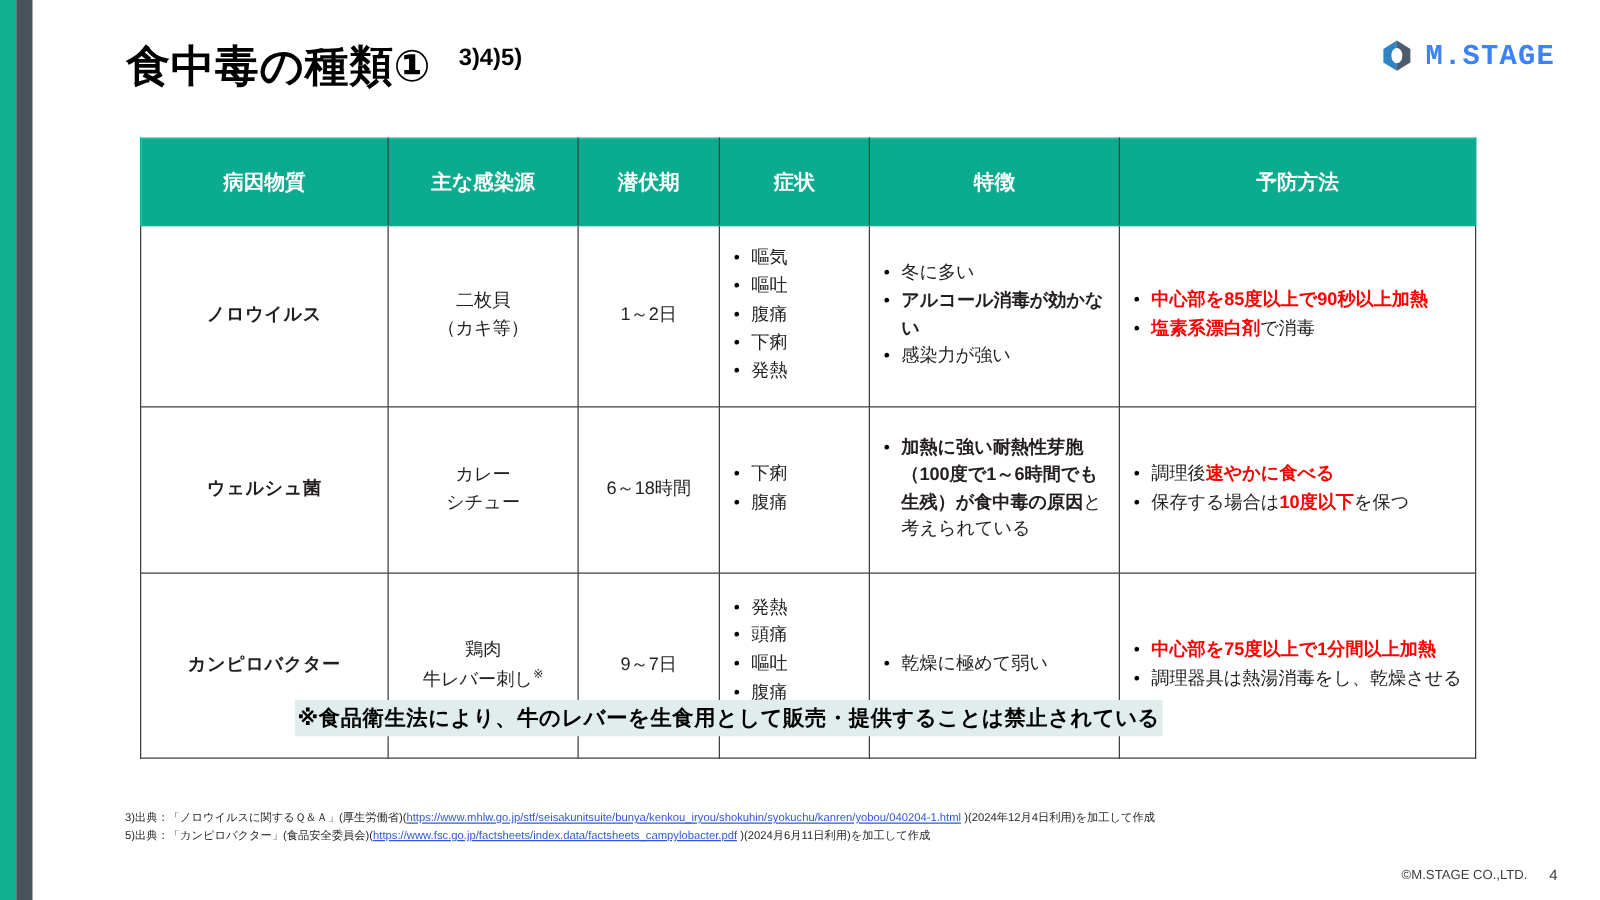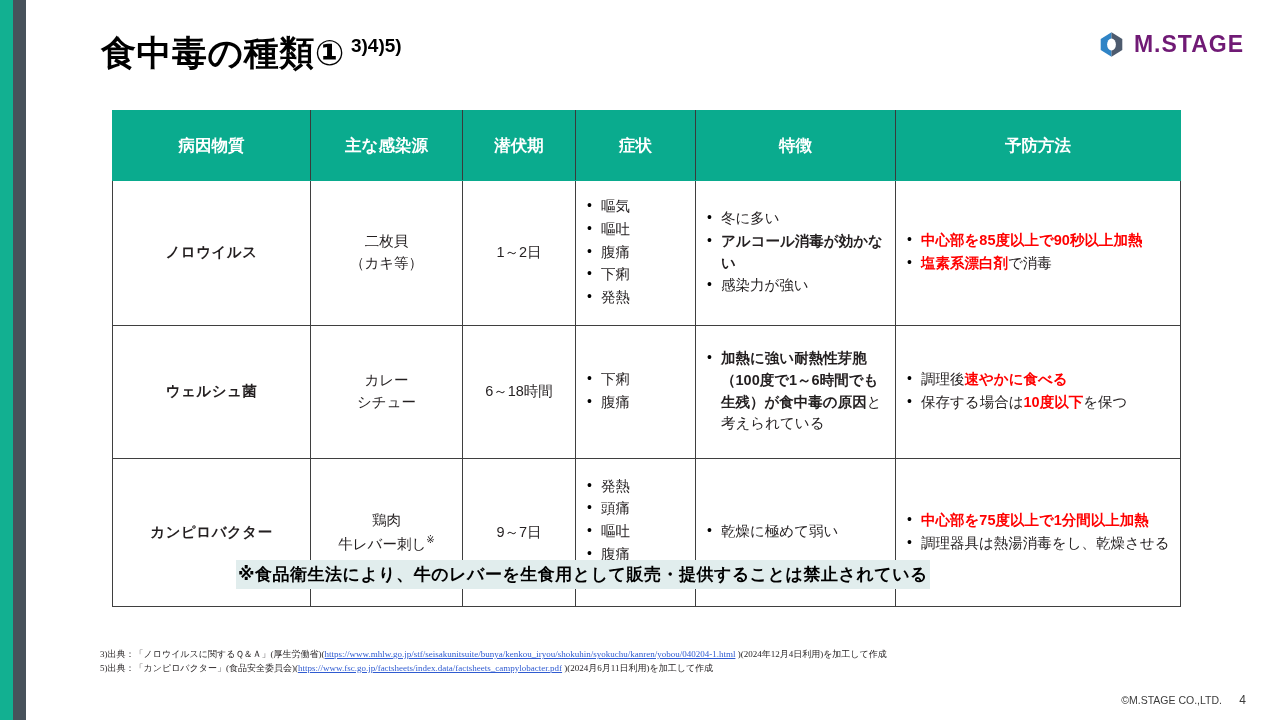--- a/index.html
+++ b/index.html
@@ -13,26 +13,26 @@
   
   .bar-teal{position:absolute;left:0;top:0;width:13px;height:720px;background:#12b091;}
   .bar-slate{position:absolute;left:13px;top:0;width:13px;height:720px;background:#47525b;}
 
   
   .title{
     position:absolute;left:101px;top:30px;
     font-size:35px;font-weight:bold;letter-spacing:.5px;color:#000;
     white-space:nowrap;
   }
-  .title-sup{font-size:19px;font-weight:bold;vertical-align:super;margin-left:6px;letter-spacing:0;}
+  .title-sup{font-size:19px;font-weight:bold;vertical-align:super;margin-left:22px;letter-spacing:0;}
 
   
   .logo{position:absolute;right:36px;top:31px;display:flex;align-items:center;gap:9px;}
   .logo-mark{width:27px;height:27px;display:block;}
-  .logo-text{font-size:23px;font-weight:bold;color:#701a75;letter-spacing:1px;font-family:Liberation Sans, sans-serif;text-align:right;}
+  .logo-text{font-size:23px;font-weight:bold;color:#3b82f6;letter-spacing:1px;font-family:Liberation Mono, monospace;text-align:right;}
 
   
   table.main{
     position:absolute;left:112px;top:110px;width:1068px;
     border-collapse:collapse;table-layout:fixed;
   }
   table.main th{
     background:#0aab8e;color:#ffffff;font-size:16.5px;font-weight:bold;
     height:35px;padding:17px;text-align:center;vertical-align:middle;
     border:1px solid #0aab8e;border-right:1px solid #3a3a3a;
@@ -56,21 +56,21 @@
   .sup{font-size:10px;vertical-align:super;}
 
   
   .note{
     position:absolute;left:236px;top:560px;
     background:#e1eded;color:#000;font-weight:bold;font-size:17px;
     padding:3px 2px;letter-spacing:.5px;white-space:nowrap;
   }
 
   
-  .refs{position:absolute;left:100px;top:648px;font-size:9px;line-height:1.55;color:#231f20;white-space:nowrap;font-family:Liberation Serif, serif;}
+  .refs{position:absolute;left:100px;top:648px;font-size:9px;line-height:1.55;color:#231f20;white-space:nowrap;}
   .refs .lnk{color:#2f5bd1;text-decoration:underline;}
 
   
   .copyright{position:absolute;right:58px;bottom:14px;font-size:10.5px;color:#3b3b3b;}
   .pagenum{position:absolute;right:34px;bottom:13px;font-size:12px;color:#3b3b3b;}
 </style>
 </head>
 <body>
 
 <div class="slide">

